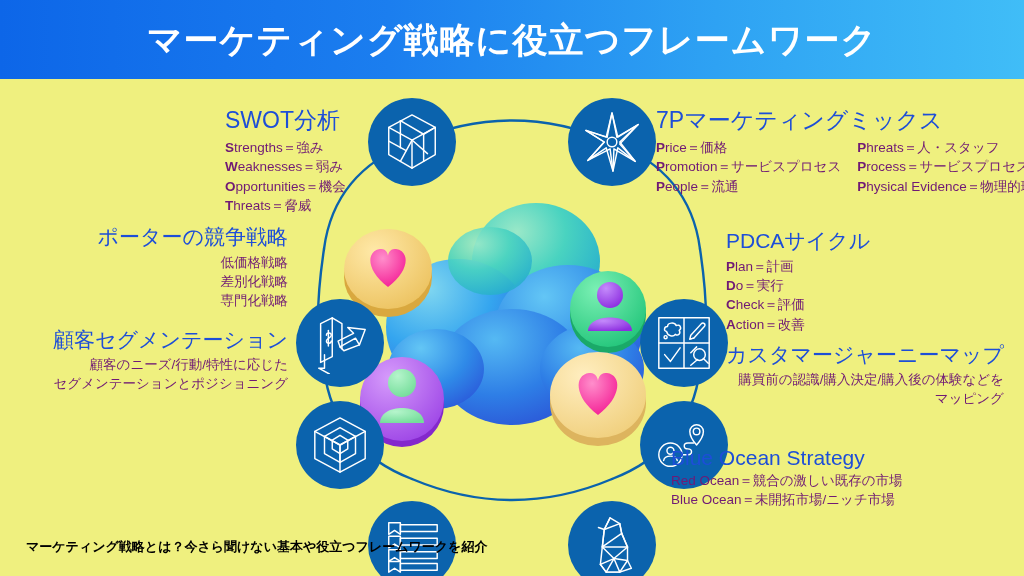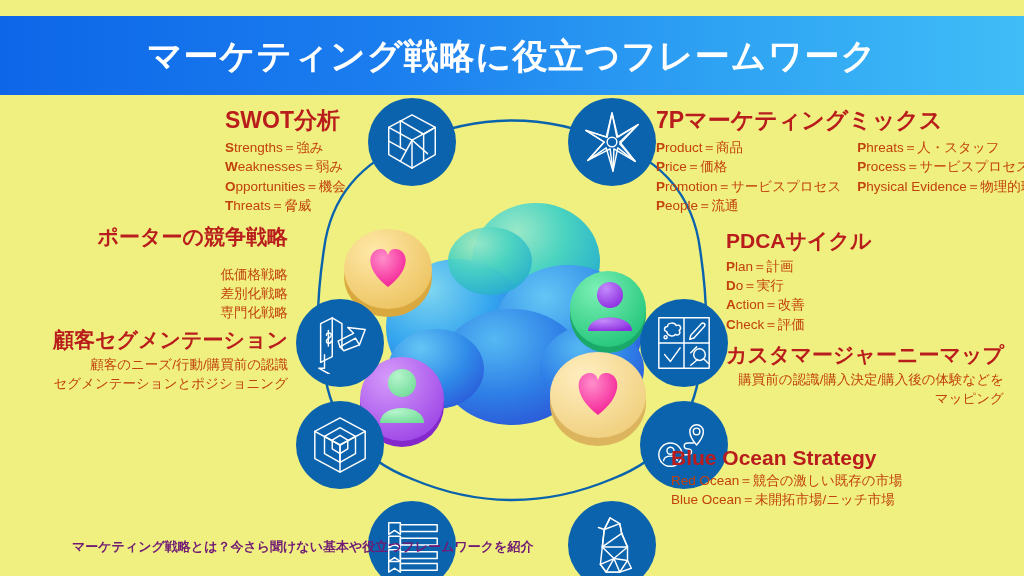--- a/index.html
+++ b/index.html
@@ -4,54 +4,54 @@
 <style>
   * { margin:0; padding:0; box-sizing:border-box; }
   html,body { width:1024px; height:576px; overflow:hidden; }
   body {
     font-family:"Liberation Sans","DejaVu Sans",sans-serif;
     background:#eff07f;
     position:relative;
   }
   
   #header {
-    position:absolute; left:0; top:16px; width:1024px; height:79px;
+    position:absolute; left:0; top:0; width:1024px; height:79px;
     background:linear-gradient(90deg,#0d66e8 0%,#1b7eef 38%,#2ea2f3 70%,#40bdf7 100%);
     display:flex; align-items:center; justify-content:center;
   }
   #header-title {
     color:#ffffff; font-size:35px; font-weight:700; letter-spacing:1px;
     white-space:nowrap; line-height:1;
   }
   
   #stage { position:absolute; left:0; top:79px; width:1024px; height:497px; }
   #ring-svg { position:absolute; left:0; top:0; width:1024px; height:497px; }
   
   .node {
     position:absolute; width:88px; height:88px; border-radius:50%;
     background:#0b63ad; display:flex; align-items:center; justify-content:center;
   }
   .node svg { width:62px; height:62px; display:block; }
   .node svg * { stroke:#ffffff; fill:none; stroke-width:1.5; stroke-linejoin:round; stroke-linecap:round; }
   
   .block { position:absolute; }
-  .blk-title { color:#b91c1c; font-weight:700; line-height:1.1; white-space:nowrap; }
-  .blk-line  { color:#c2410c; font-size:13.5px; line-height:1.42; white-space:nowrap; }
+  .blk-title { color:#1d4ed8; font-weight:400; line-height:1.1; white-space:nowrap; }
+  .blk-line  { color:#701a75; font-size:13.5px; line-height:1.42; white-space:nowrap; }
   .blk-line b { font-weight:700; }
   .t-big { font-size:23px; }
   .t-mid { font-size:21px; }
   .right-al { text-align:right; }
   .two-col { display:flex; gap:16px; }
   
   #center-art { position:absolute; left:340px; top:120px; width:344px; height:260px; }
   #center-art svg { width:100%; height:100%; display:block; }
   
   #footer-caption {
     position:absolute; left:26px; top:538px;
-    font-size:13px; font-weight:700; color:#701a75; white-space:nowrap;margin-left:46px;
+    font-size:13px; font-weight:700; color:#000000; white-space:nowrap;
   }
 </style>
 </head>
 <body>
 
 <div id="header">
   <div id="header-title">マーケティング戦略に役立つフレームワーク</div>
 </div>
 
 <div id="stage">
@@ -270,56 +270,55 @@
       <div class="blk-line"><b>W</b><span>eaknesses＝弱み</span></div>
       <div class="blk-line"><b>O</b><span>pportunities＝機会</span></div>
       <div class="blk-line"><b>T</b><span>hreats＝脅威</span></div>
     </div>
   </div>
 
   <div class="block" style="left:656px;top:29px;">
     <div class="blk-title t-big">7Pマーケティングミックス</div>
     <div class="two-col" style="margin-top:5px;">
       <div>
-        <div class="blk-line"><b>P</b><span>roduct＝商品</span></div>
         <div class="blk-line"><b>P</b><span>rice＝価格</span></div>
         <div class="blk-line"><b>P</b><span>romotion＝サービスプロセス</span></div>
         <div class="blk-line"><b>P</b><span>eople＝流通</span></div>
       </div>
       <div>
         <div class="blk-line"><b>P</b><span>hreats＝人・スタッフ</span></div>
         <div class="blk-line"><b>P</b><span>rocess＝サービスプロセス</span></div>
         <div class="blk-line"><b>P</b><span>hysical Evidence＝物理的環境</span></div>
       </div>
     </div>
   </div>
 
   <div class="block right-al" style="left:56px;top:146px;width:232px;">
     <div class="blk-title t-mid">ポーターの競争戦略</div>
-    <div style="margin-top:17px;">
+    <div style="margin-top:5px;">
       <div class="blk-line">低価格戦略</div>
       <div class="blk-line">差別化戦略</div>
       <div class="blk-line">専門化戦略</div>
     </div>
   </div>
 
   <div class="block" style="left:726px;top:150px;">
     <div class="blk-title t-mid">PDCAサイクル</div>
     <div style="margin-top:5px;">
       <div class="blk-line"><b>P</b><span>lan＝計画</span></div>
       <div class="blk-line"><b>D</b><span>o＝実行</span></div>
+      <div class="blk-line"><b>C</b><span>heck＝評価</span></div>
       <div class="blk-line"><b>A</b><span>ction＝改善</span></div>
-      <div class="blk-line"><b>C</b><span>heck＝評価</span></div>
     </div>
   </div>
 
   <div class="block right-al" style="left:18px;top:249px;width:270px;">
     <div class="blk-title t-mid">顧客セグメンテーション</div>
     <div style="margin-top:4px;">
-      <div class="blk-line">顧客のニーズ/行動/購買前の認識</div>
+      <div class="blk-line">顧客のニーズ/行動/特性に応じた</div>
       <div class="blk-line">セグメンテーションとポジショニング</div>
     </div>
   </div>
 
   <div class="block" style="left:726px;top:264px;">
     <div class="blk-title t-mid">カスタマージャーニーマップ</div>
     <div style="margin-top:4px;text-align:right;">
       <div class="blk-line">購買前の認識/購入決定/購入後の体験などを</div>
       <div class="blk-line">マッピング</div>
     </div>

